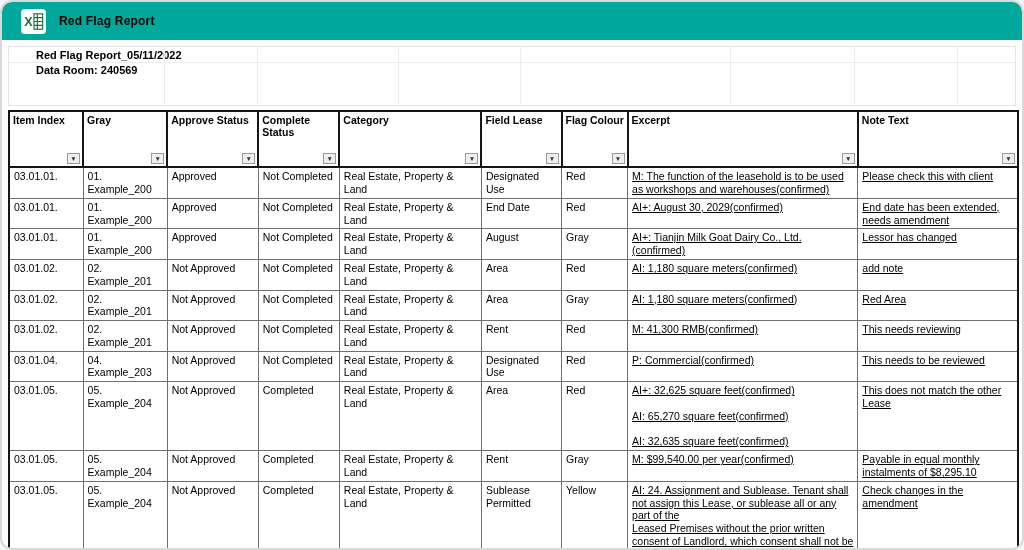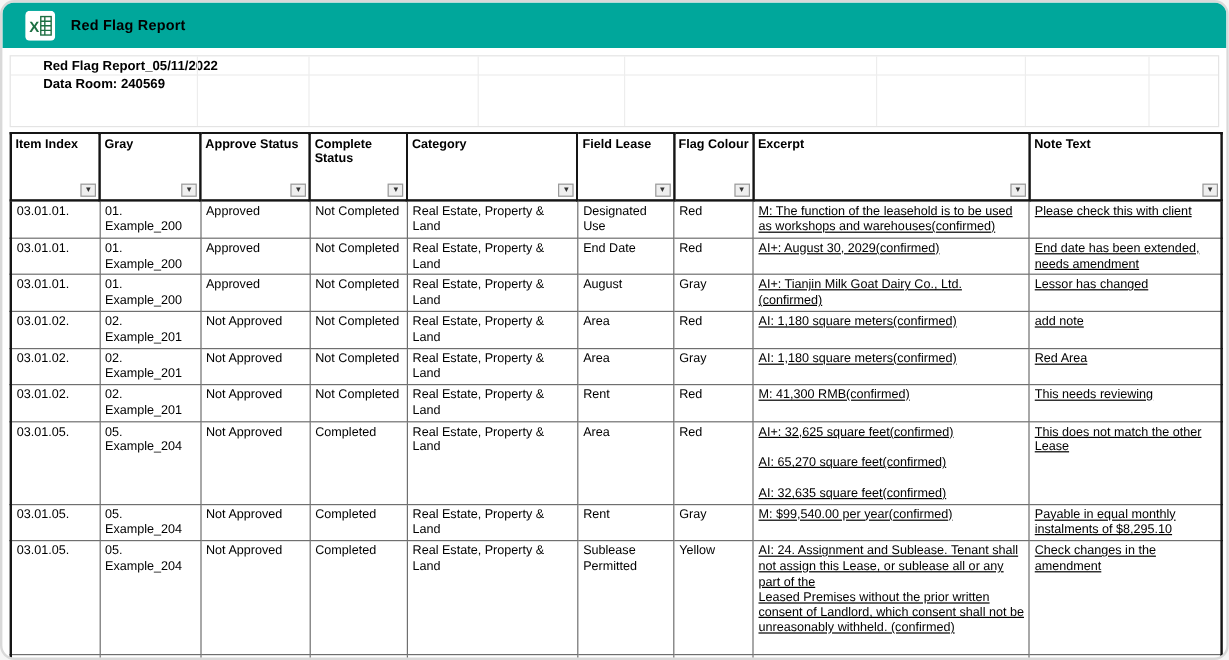--- a/index.html
+++ b/index.html
@@ -171,20 +171,31 @@
           <td>03.01.02.</td>
           <td>02. Example_201</td>
           <td>Not Approved</td>
           <td>Not Completed</td>
           <td>Real Estate, Property &amp; Land</td>
           <td>Rent</td>
           <td>Red</td>
           <td class="pre">M: 41,300 RMB(confirmed)</td>
           <td class="pre">This needs reviewing</td>
         </tr>
+        <tr style="height: 25px;">
+          <td>03.01.04.</td>
+          <td>04. Example_203</td>
+          <td>Not Approved</td>
+          <td>Not Completed</td>
+          <td>Real Estate, Property &amp; Land</td>
+          <td>Designated Use</td>
+          <td>Red</td>
+          <td class="pre">P: Commercial(confirmed)</td>
+          <td class="pre">This needs to be reviewed</td>
+        </tr>
         <tr style="height: 68px;">
           <td>03.01.05.</td>
           <td>05. Example_204</td>
           <td>Not Approved</td>
           <td>Completed</td>
           <td>Real Estate, Property &amp; Land</td>
           <td>Area</td>
           <td>Red</td>
           <td class="pre">AI+: 32,625 square feet(confirmed)
 

